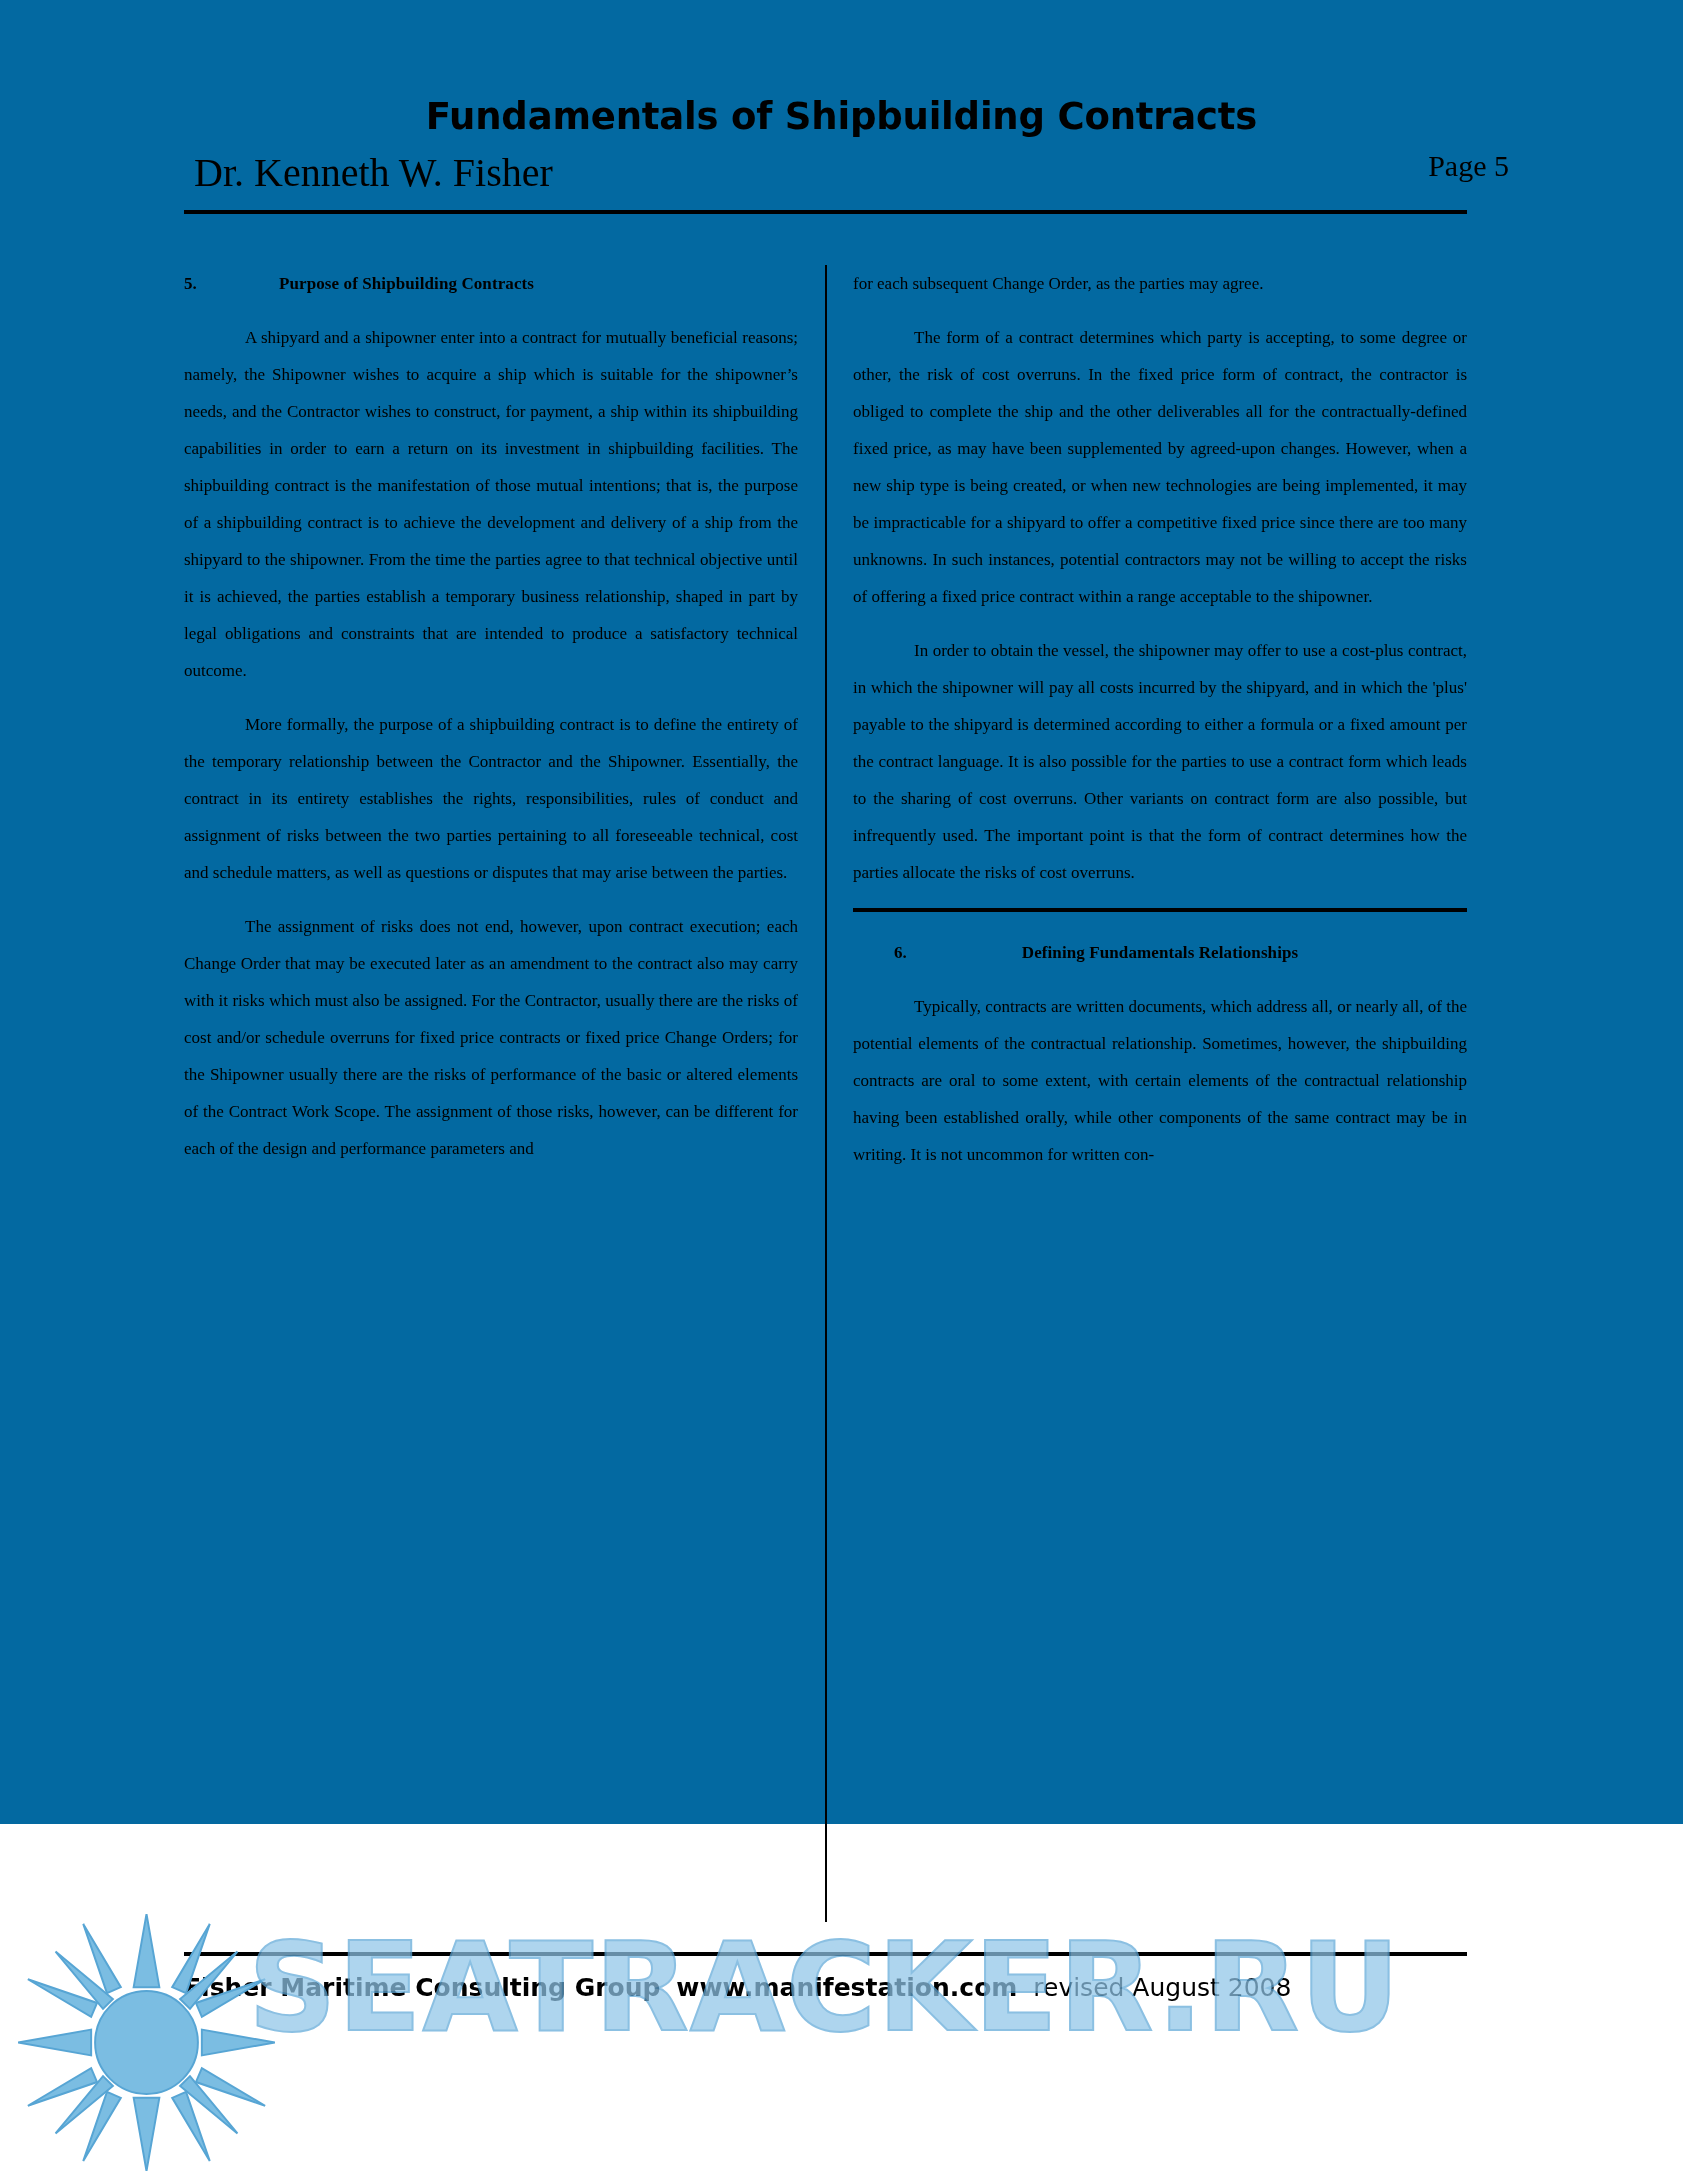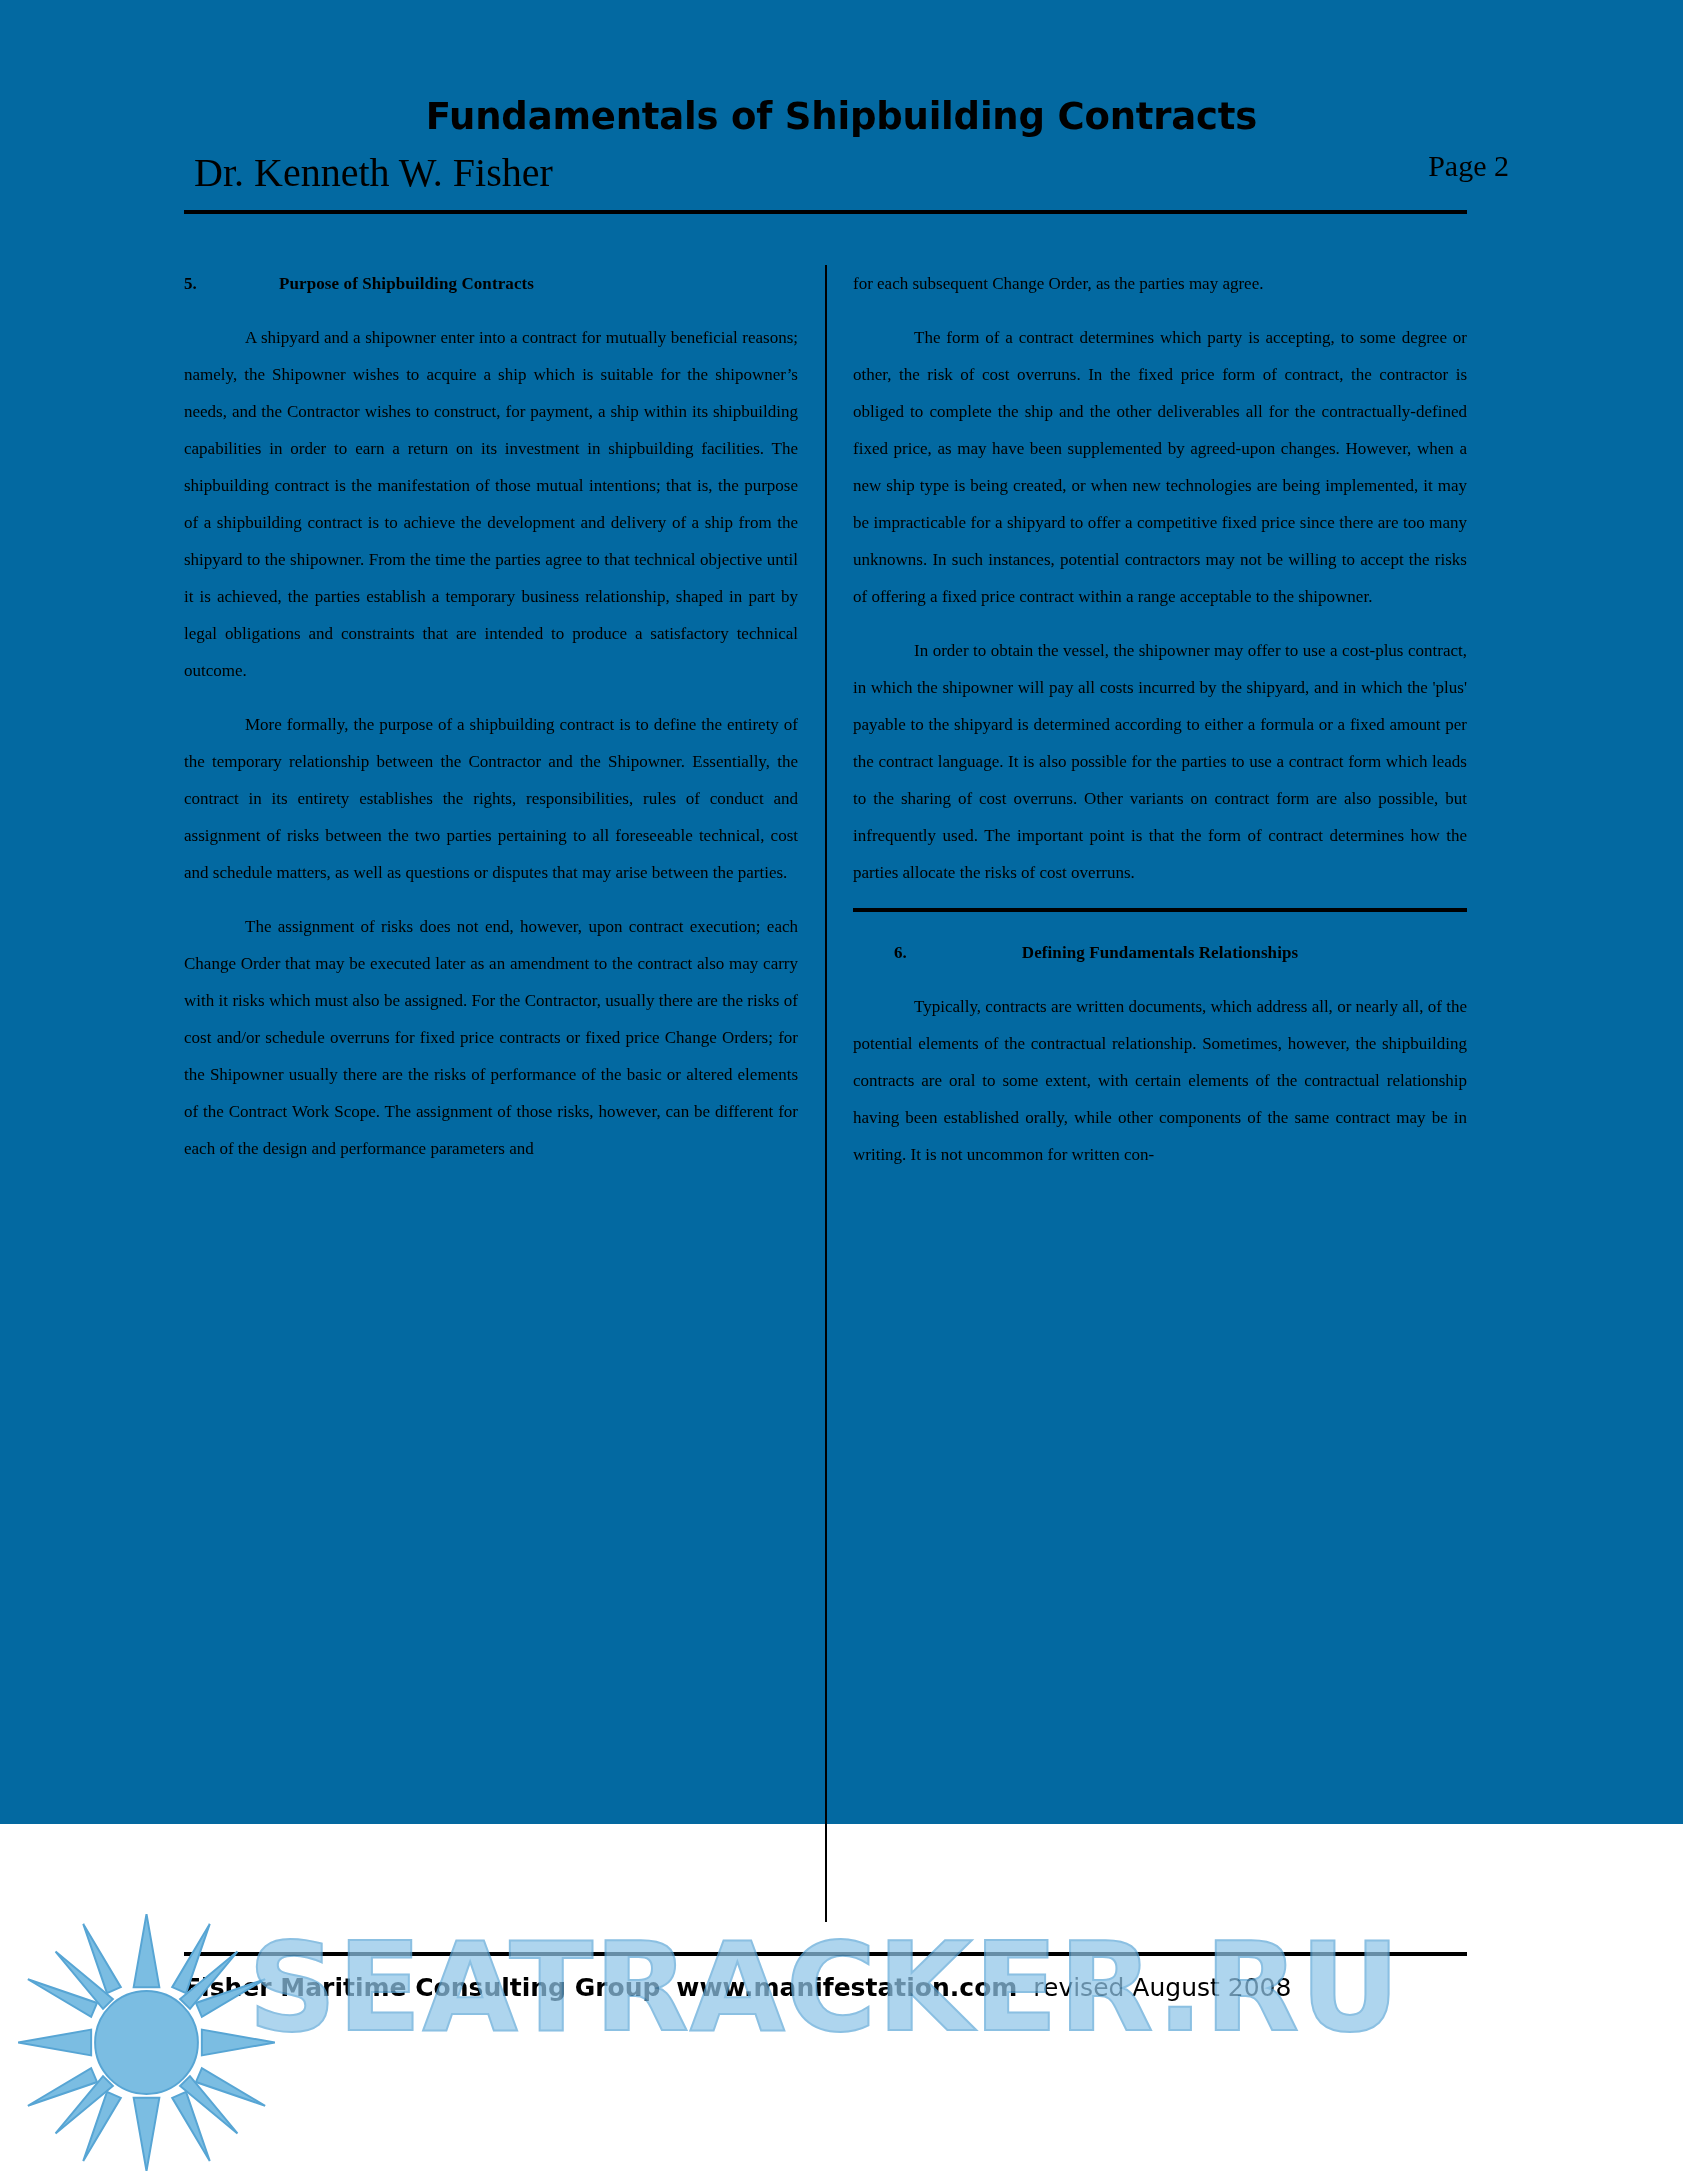--- a/index.html
+++ b/index.html
@@ -168,21 +168,21 @@
     height: 257px;
   }
 </style>
 </head>
 <body>
 
 <div class="page">
 
   <div class="doc-title">Fundamentals of Shipbuilding Contracts</div>
   <div class="author-line">Dr. Kenneth W. Fisher</div>
-  <div class="page-number">Page 2</div>
+  <div class="page-number">Page 5</div>
   <div class="header-rule"></div>
 
   <div class="col-divider"></div>
 
   <div class="col col-left">
     <p class="no-indent">
       <span class="section-head">
         <span class="num">5.</span><span class="ttl">Purpose of Shipbuilding Contracts</span>
       </span>
     </p>

